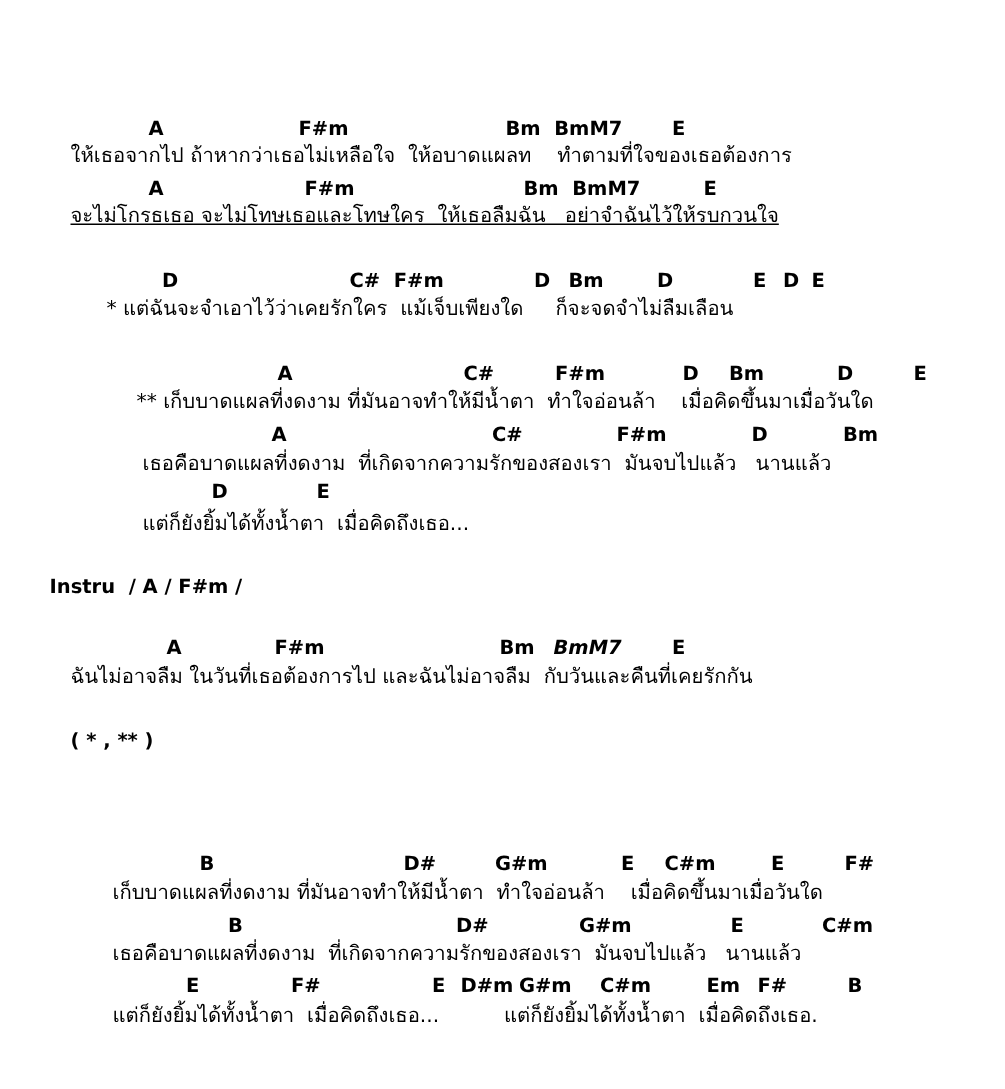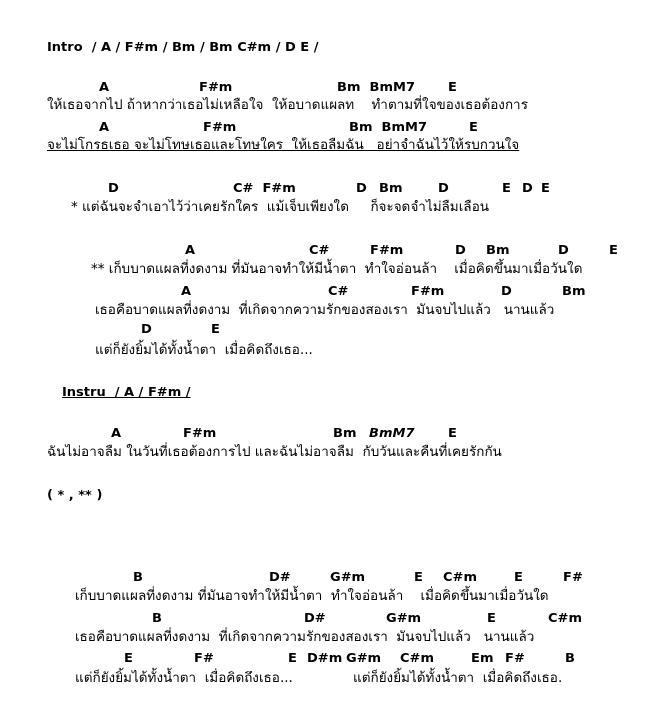--- a/index.html
+++ b/index.html
@@ -40,21 +40,20 @@
     .lyric {
       font-size: 13.5px;
       font-family: "DejaVu Sans", "Liberation Sans", sans-serif;
     }
   </style>
 </head>
 <body>
 
 <div class="sheet">
 
-  <div class="line heading" style="left:47px; top:40px;">Intro  / A / F#m / Bm / Bm C#m / D E /</div>
 
   <div>
     <span class="chord" style="left:99px; top:80px;">A</span>
     <span class="chord" style="left:199px; top:80px;">F#m</span>
     <span class="chord" style="left:337px; top:80px;">Bm  BmM7</span>
     <span class="chord" style="left:448px; top:80px;">E</span>
     <div class="line lyric" style="left:47px; top:98px;">ให้เธอจากไป ถ้าหากว่าเธอไม่เหลือใจ  ให้อบาดแผลท    ทำตามที่ใจของเธอต้องการ</div>
 
     <span class="chord" style="left:99px; top:120px;">A</span>
     <span class="chord" style="left:203px; top:120px;">F#m</span>
@@ -90,21 +89,21 @@
     <span class="chord" style="left:411px; top:284px;">F#m</span>
     <span class="chord" style="left:501px; top:284px;">D</span>
     <span class="chord" style="left:562px; top:284px;">Bm</span>
     <div class="line lyric" style="left:95px; top:303px;">เธอคือบาดแผลที่งดงาม  ที่เกิดจากความรักของสองเรา  มันจบไปแล้ว   นานแล้ว</div>
 
     <span class="chord" style="left:141px; top:322px;">D</span>
     <span class="chord" style="left:211px; top:322px;">E</span>
     <div class="line lyric" style="left:95px; top:343px;">แต่ก็ยังยิ้มได้ทั้งน้ำตา  เมื่อคิดถึงเธอ...</div>
   </div>
 
-  <div class="line heading" style="left:62px; top:385px;text-decoration:underline;">Instru  / A / F#m /</div>
+  <div class="line heading" style="left:33px; top:385px;">Instru  / A / F#m /</div>
 
   <div>
     <span class="chord" style="left:111px; top:426px;">A</span>
     <span class="chord" style="left:183px; top:426px;">F#m</span>
     <span class="chord" style="left:333px; top:426px;">Bm</span>
     <span class="chord" style="left:369px; top:426px;font-style:italic;">BmM7</span>
     <span class="chord" style="left:448px; top:426px;">E</span>
     <div class="line lyric" style="left:47px; top:445px;">ฉันไม่อาจลืม ในวันที่เธอต้องการไป และฉันไม่อาจลืม  กับวันและคืนที่เคยรักกัน</div>
   </div>
 
@@ -131,16 +130,16 @@
     <span class="chord" style="left:124px; top:651px;">E</span>
     <span class="chord" style="left:194px; top:651px;">F#</span>
     <span class="chord" style="left:288px; top:651px;">E</span>
     <span class="chord" style="left:307px; top:651px;">D#m</span>
     <span class="chord" style="left:346px; top:651px;">G#m</span>
     <span class="chord" style="left:400px; top:651px;">C#m</span>
     <span class="chord" style="left:471px; top:651px;">Em</span>
     <span class="chord" style="left:505px; top:651px;">F#</span>
     <span class="chord" style="left:565px; top:651px;">B</span>
     <div class="line lyric" style="left:75px; top:671px;">แต่ก็ยังยิ้มได้ทั้งน้ำตา  เมื่อคิดถึงเธอ...</div>
-    <div class="line lyric" style="left:353px; top:671px;text-align:right;">แต่ก็ยังยิ้มได้ทั้งน้ำตา  เมื่อคิดถึงเธอ.</div>
+    <div class="line lyric" style="left:336px; top:671px;text-align:right;">แต่ก็ยังยิ้มได้ทั้งน้ำตา  เมื่อคิดถึงเธอ.</div>
   </div>
 
 </div>
 
 </body></html>

